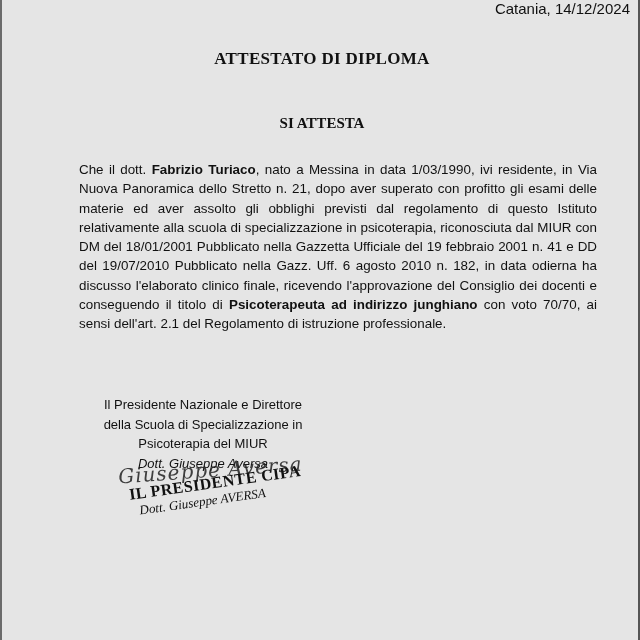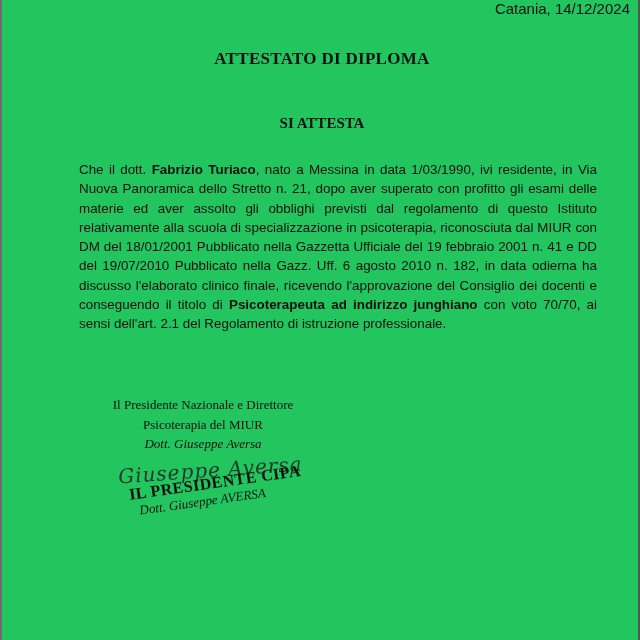--- a/index.html
+++ b/index.html
@@ -6,21 +6,21 @@
     body {
       width: 640px; height: 640px; overflow: hidden;
       background: #ffffff;
       position: relative;
     }
     .page {
       position: absolute; left: 0; top: 0; width: 640px; height: 640px;
       box-sizing: border-box;
       border-left: 2px solid #6b6b6b;
       border-right: 2px solid #555555;
-      background: #22c55e;
+      background: #e5e5e5;
     }
     .date {
       position: absolute; right: 8px; top: 0px;
       font-family: "Liberation Sans", sans-serif;
       font-size: 15px; color: #111;
       line-height: 17px;
     }
     .title {
       position: absolute; left: 0; width: 640px; top: 49px;
       text-align: center;
@@ -36,21 +36,21 @@
     .body-text {
       position: absolute; left: 77px; width: 518px; top: 160px;
       font-family: "Liberation Sans", sans-serif;
       font-size: 13.4px; line-height: 19.3px; color: #111;
       text-align: justify;
     }
     .body-text b { font-weight: bold; }
     .signature-block {
       position: absolute; left: 86px; width: 230px; top: 395px;
       text-align: center;
-      font-family: Liberation Serif, serif;
+      font-family: Liberation Sans, sans-serif;
       font-size: 13px; line-height: 19.5px; color: #111;
     }
     .signer-name {
       font-style: italic;
     }
     .handwriting {
       position: absolute; left: 116px; top: 458px;
       font-family: "DejaVu Serif", serif; font-style: italic;
       font-size: 20px; color: #222; letter-spacing: 1px;
       transform: rotate(-4deg);
@@ -69,20 +69,21 @@
 
 <div class="page">
   <div class="date">Catania, 14/12/2024</div>
   <div class="title">ATTESTATO DI DIPLOMA</div>
   <div class="subtitle">SI ATTESTA</div>
 
   <div class="body-text"><span>Che il dott. </span><b>Fabrizio Turiaco</b><span>, nato a Messina in data 1/03/1990, ivi residente, in Via Nuova Panoramica dello Stretto n. 21, dopo aver superato con profitto gli esami delle materie ed aver assolto gli obblighi previsti dal regolamento di questo Istituto relativamente alla scuola di specializzazione in psicoterapia, riconosciuta dal MIUR con DM del 18/01/2001 Pubblicato nella Gazzetta Ufficiale del 19 febbraio 2001 n. 41 e DD del 19/07/2010 Pubblicato nella Gazz. Uff. 6 agosto 2010 n. 182, in data odierna ha discusso l'elaborato clinico finale, ricevendo l'approvazione del Consiglio dei docenti e conseguendo il titolo di </span><b>Psicoterapeuta ad indirizzo junghiano</b><span> con voto 70/70, ai sensi dell'art. 2.1 del Regolamento di istruzione professionale.</span></div>
 
   <div class="signature-block">
     <div>Il Presidente Nazionale e Direttore</div>
+    <div>della Scuola di Specializzazione in</div>
     <div>Psicoterapia del MIUR</div>
     <div class="signer-name">Dott. Giuseppe Aversa</div>
   </div>
 
   <div class="handwriting">Giuseppe Aversa</div>
 
   <div class="stamp">
     <div class="stamp-line1">IL PRESIDENTE CIPA</div>
     <div class="stamp-line2">Dott. Giuseppe AVERSA</div>
   </div>

